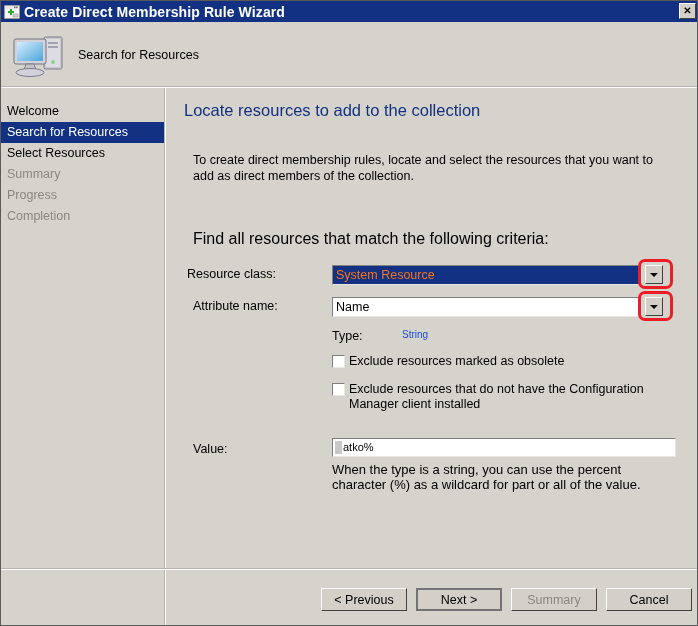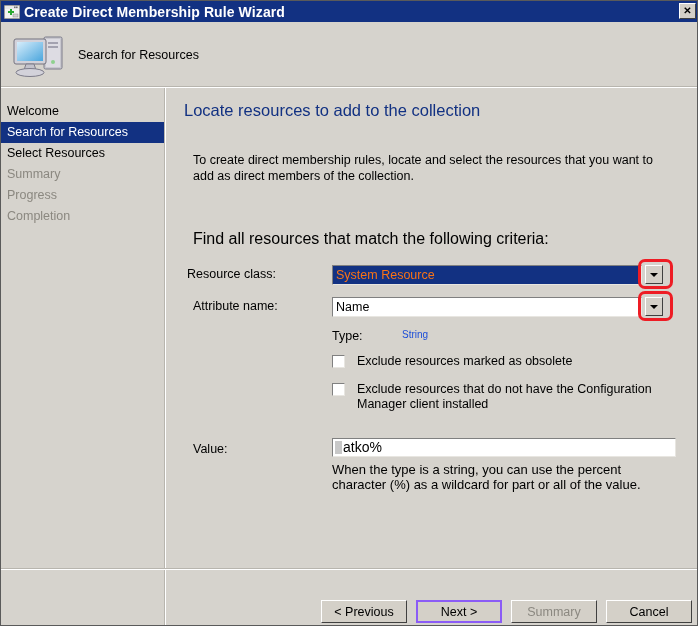--- a/index.html
+++ b/index.html
@@ -268,40 +268,40 @@
     border-left: 1px solid #808080;
     border-right: 1px solid #e8e6e1;
     border-bottom: 1px solid #e8e6e1;
     box-sizing: border-box;
     flex: none;
     margin-top: 1px;
   }
   .check-label {
     font-size: 12.5px;
     color: #000000;
-    margin-left: 12px;
+    margin-left: 4px;
     line-height: 15px;
   }
   #check-obsolete { left: 166px; top: 266px; }
   #check-noclient { left: 166px; top: 294px; width: 330px; }
 
   #value-input-wrap {
     position: absolute;
     left: 166px; top: 350px;
   }
   #value-input {
     width: 344px;
     height: 19px;
     background: #ffffff;
     border-top: 1px solid #808080;
     border-left: 1px solid #808080;
     border-right: 1px solid #e8e6e1;
     border-bottom: 1px solid #e8e6e1;
     box-sizing: border-box;
-    font-size: 14px;
+    font-size: 11px;
     line-height: 17px;
     padding-left: 2px;
     color: #000000;
     white-space: nowrap;
     display: flex;
     align-items: center;
   }
   #value-caret {
     display: inline-block;
     width: 7px;
@@ -347,24 +347,23 @@
     border-right: 1px solid #404040;
     border-bottom: 1px solid #404040;
     box-sizing: border-box;
     font-size: 12.5px;
     color: #000000;
     display: flex;
     align-items: center;
     justify-content: center;
     font-family: "Liberation Sans", sans-serif;
     cursor: default;
-    margin-top: 12px;
   }
   .btn.default {
-    border: 2px solid #8b5cf6;
+    border: 2px solid #737373;
     text-align: center;
   }
   .btn.disabled { color: #8b8880; }
 </style>
 </head>
 <body>
 
 <div id="window">
 
   <div id="titlebar">

